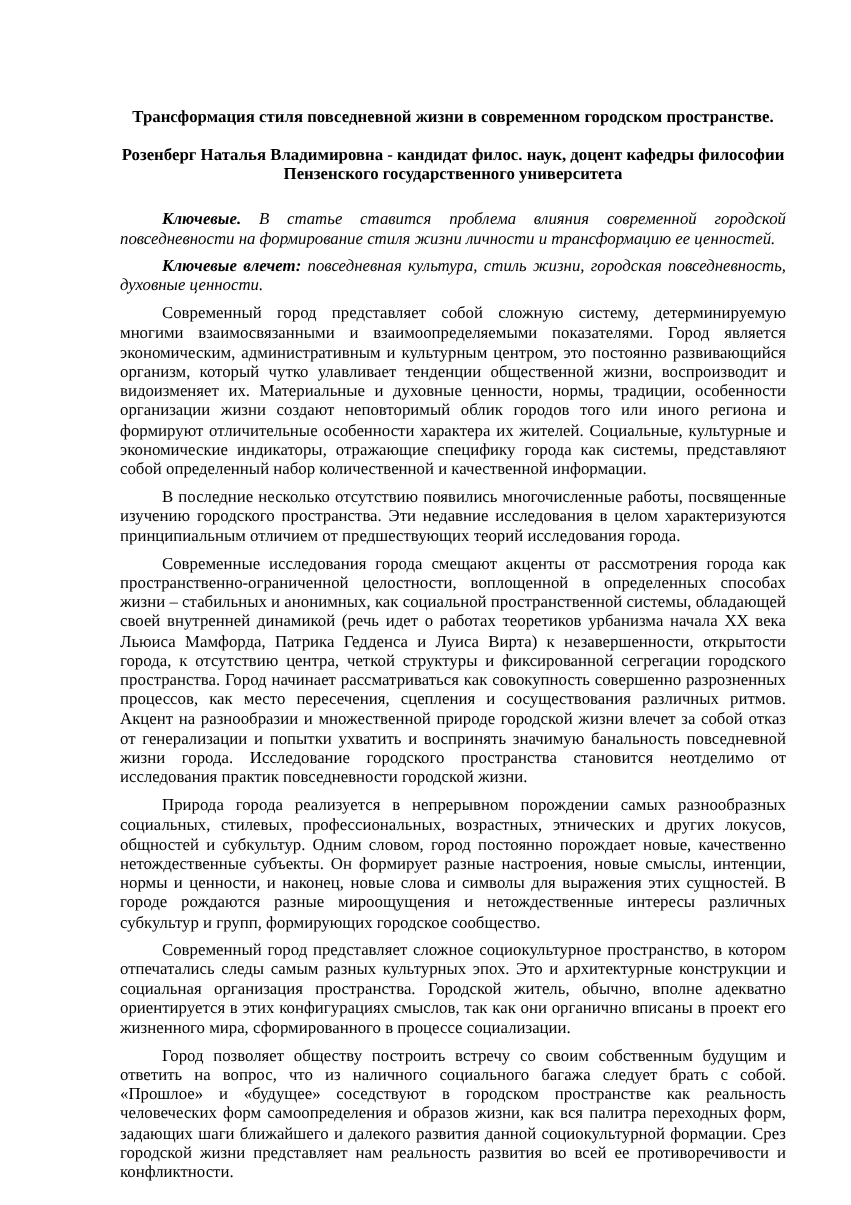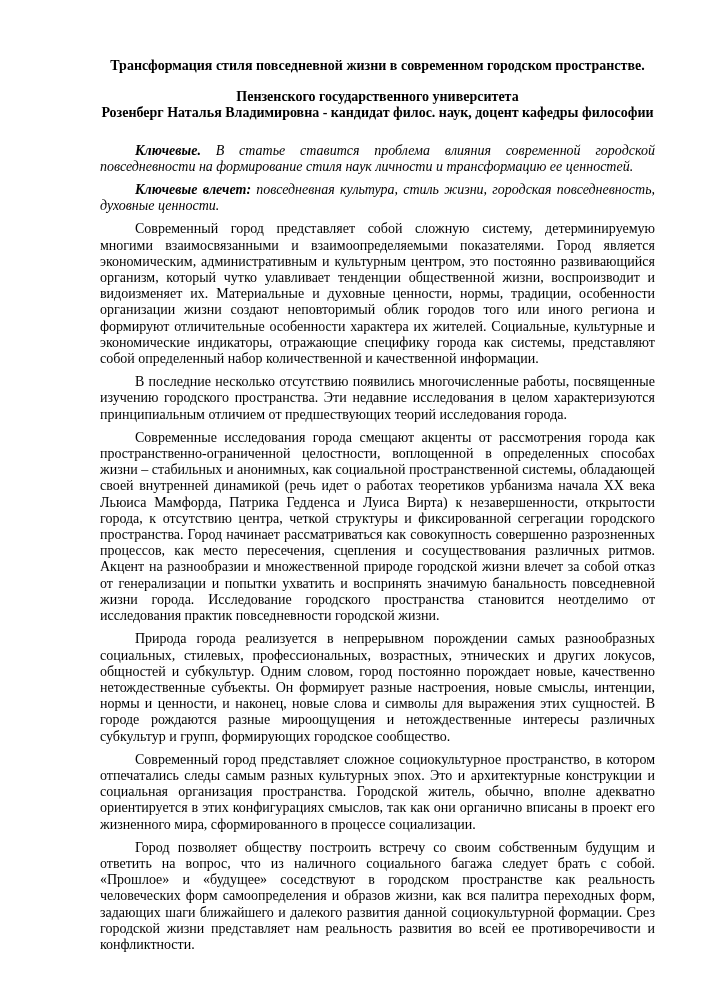--- a/index.html
+++ b/index.html
@@ -3,21 +3,21 @@
 <meta charset="utf-8">
 <style>
   * { margin: 0; padding: 0; box-sizing: border-box; }
   html, body { background: #ffffff; }
   .page {
     position: relative;
     width: 709px;
     height: 1004px;
     background: #ffffff;
     color: #000000;
-    padding: 58px 54px 20px 100px;
+    padding: 91px 54px 20px 100px;
     font-family: "Liberation Serif", "DejaVu Serif", serif;
     font-size: 14px;
     line-height: 16.2px;
     overflow: hidden;
   }
   .title {
     font-size: 14px;
     font-weight: bold;
     text-align: center;
     margin-bottom: 15px;
@@ -40,25 +40,25 @@
   }
 </style>
 </head>
 <body>
 
 <div class="page">
 
   <div class="title">Трансформация стиля повседневной жизни в современном городском пространстве.</div>
 
   <div class="author-block">
+    <div>Розенберг Наталья Владимировна - кандидат филос. наук, доцент кафедры философии</div>
     <div>Пензенского государственного университета</div>
-    <div>Розенберг Наталья Владимировна - кандидат филос. наук, доцент кафедры философии</div>
   </div>
 
-  <p class="justified meta"><span class="lead-label">Ключевые.</span><span> В статье ставится проблема влияния современной городской повседневности на формирование стиля наук личности и трансформацию ее ценностей.</span></p>
+  <p class="justified meta"><span class="lead-label">Ключевые.</span><span> В статье ставится проблема влияния современной городской повседневности на формирование стиля жизни личности и трансформацию ее ценностей.</span></p>
 
   <p class="justified meta"><span class="lead-label">Ключевые влечет:</span><span> повседневная культура, стиль жизни, городская повседневность, духовные ценности.</span></p>
 
   <p class="justified">Современный город представляет собой сложную систему, детерминируемую многими взаимосвязанными и взаимоопределяемыми показателями. Город является экономическим, административным и культурным центром, это постоянно развивающийся организм, который чутко улавливает тенденции общественной жизни, воспроизводит и видоизменяет их. Материальные и духовные ценности, нормы, традиции, особенности организации жизни создают неповторимый облик городов того или иного региона и формируют отличительные особенности характера их жителей. Социальные, культурные и экономические индикаторы, отражающие специфику города как системы, представляют собой определенный набор количественной и качественной информации.</p>
   <p class="justified">В последние несколько отсутствию появились многочисленные работы, посвященные изучению городского пространства. Эти недавние исследования в целом характеризуются принципиальным отличием от предшествующих теорий исследования города.</p>
   <p class="justified">Современные исследования города смещают акценты от рассмотрения города как пространственно-ограниченной целостности, воплощенной в определенных способах жизни – стабильных и анонимных, как социальной пространственной системы, обладающей своей внутренней динамикой (речь идет о работах теоретиков урбанизма начала XX века Льюиса Мамфорда, Патрика Гедденса и Луиса Вирта) к незавершенности, открытости города, к отсутствию центра, четкой структуры и фиксированной сегрегации городского пространства. Город начинает рассматриваться как совокупность совершенно разрозненных процессов, как место пересечения, сцепления и сосуществования различных ритмов. Акцент на разнообразии и множественной природе городской жизни влечет за собой отказ от генерализации и попытки ухватить и воспринять значимую банальность повседневной жизни города. Исследование городского пространства становится неотделимо от исследования практик повседневности городской жизни.</p>
   <p class="justified">Природа города реализуется в непрерывном порождении самых разнообразных социальных, стилевых, профессиональных, возрастных, этнических и других локусов, общностей и субкультур. Одним словом, город постоянно порождает новые, качественно нетождественные субъекты. Он формирует разные настроения, новые смыслы, интенции, нормы и ценности, и наконец, новые слова и символы для выражения этих сущностей. В городе рождаются разные мироощущения и нетождественные интересы различных субкультур и групп, формирующих городское сообщество.</p>
   <p class="justified">Современный город представляет сложное социокультурное пространство, в котором отпечатались следы самым разных культурных эпох. Это и архитектурные конструкции и социальная организация пространства. Городской житель, обычно, вполне адекватно ориентируется в этих конфигурациях смыслов, так как они органично вписаны в проект его жизненного мира, сформированного в процессе социализации.</p>
   <p class="justified">Город позволяет обществу построить встречу со своим собственным будущим и ответить на вопрос, что из наличного социального багажа следует брать с собой. «Прошлое» и «будущее» соседствуют в городском пространстве как реальность человеческих форм самоопределения и образов жизни, как вся палитра переходных форм, задающих шаги ближайшего и далекого развития данной социокультурной формации. Срез городской жизни представляет нам реальность развития во всей ее противоречивости и конфликтности.</p>
 

